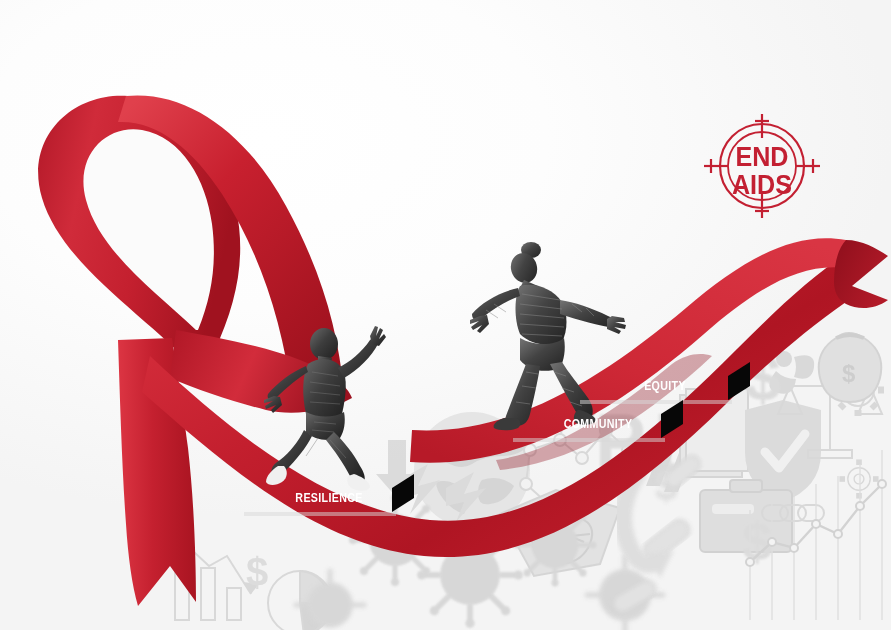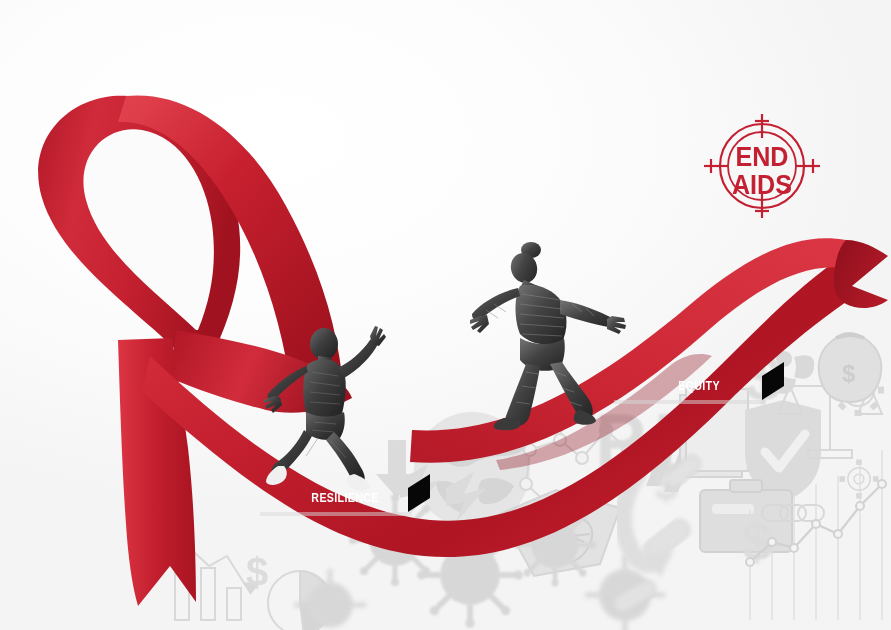--- a/index.html
+++ b/index.html
@@ -66,27 +66,27 @@
     letter-spacing:0.4px;
     text-align:center;
     transform:scaleX(0.82);
     white-space:nowrap;
     text-transform:uppercase;
   }
 
   #plat-human-rights{left:658px;top:312px;width:170px;height:48px;}
   #plat-human-rights .plat-label{top:18px;}
 
-  #plat-equity{left:580px;top:360px;width:170px;height:48px;margin-left:34px;}
+  #plat-equity{left:580px;top:360px;width:170px;height:48px;}
   #plat-equity .plat-label{top:18px;}
 
   #plat-community{left:513px;top:398px;width:170px;height:48px;}
   #plat-community .plat-label{top:18px;}
 
-  #plat-resilience{left:260px;top:472px;width:170px;height:48px;}
+  #plat-resilience{left:244px;top:472px;width:170px;height:48px;}
   #plat-resilience .plat-label{top:18px;}
 
   #plat-innovation{left:168px;top:518px;width:170px;height:48px;}
   #plat-innovation .plat-label{top:18px;}
 </style>
 </head>
 <body>
 
 <div id="poster">
 
@@ -623,20 +623,29 @@
   <div class="platform" id="plat-equity">
     <svg class="plat-svg" width="170" height="48" viewBox="0 0 170 48">
       <polygon points="22,2 170,2 148,16 0,16" fill="url(#pTop1)"></polygon>
       <rect x="0" y="16" width="148" height="24" fill="url(#pFace1)"></rect>
       <polygon points="148,16 170,2 170,26 148,40" fill="#070707"></polygon>
       <rect x="0" y="40" width="152" height="4" fill="#d8d8d8" opacity="0.5"></rect>
     </svg>
     <div class="plat-label">EQUITY</div>
   </div>
 
+  <div class="platform" id="plat-community">
+    <svg class="plat-svg" width="170" height="48" viewBox="0 0 170 48">
+      <polygon points="22,2 170,2 148,16 0,16" fill="url(#pTop1)"></polygon>
+      <rect x="0" y="16" width="148" height="24" fill="url(#pFace1)"></rect>
+      <polygon points="148,16 170,2 170,26 148,40" fill="#070707"></polygon>
+      <rect x="0" y="40" width="152" height="4" fill="#d8d8d8" opacity="0.5"></rect>
+    </svg>
+    <div class="plat-label">COMMUNITY</div>
+  </div>
 
   <div class="platform" id="plat-resilience">
     <svg class="plat-svg" width="170" height="48" viewBox="0 0 170 48">
       <polygon points="22,2 170,2 148,16 0,16" fill="url(#pTop1)"></polygon>
       <rect x="0" y="16" width="148" height="24" fill="url(#pFace1)"></rect>
       <polygon points="148,16 170,2 170,26 148,40" fill="#070707"></polygon>
       <rect x="0" y="40" width="152" height="4" fill="#d8d8d8" opacity="0.5"></rect>
     </svg>
     <div class="plat-label">RESILIENCE</div>
   </div>

